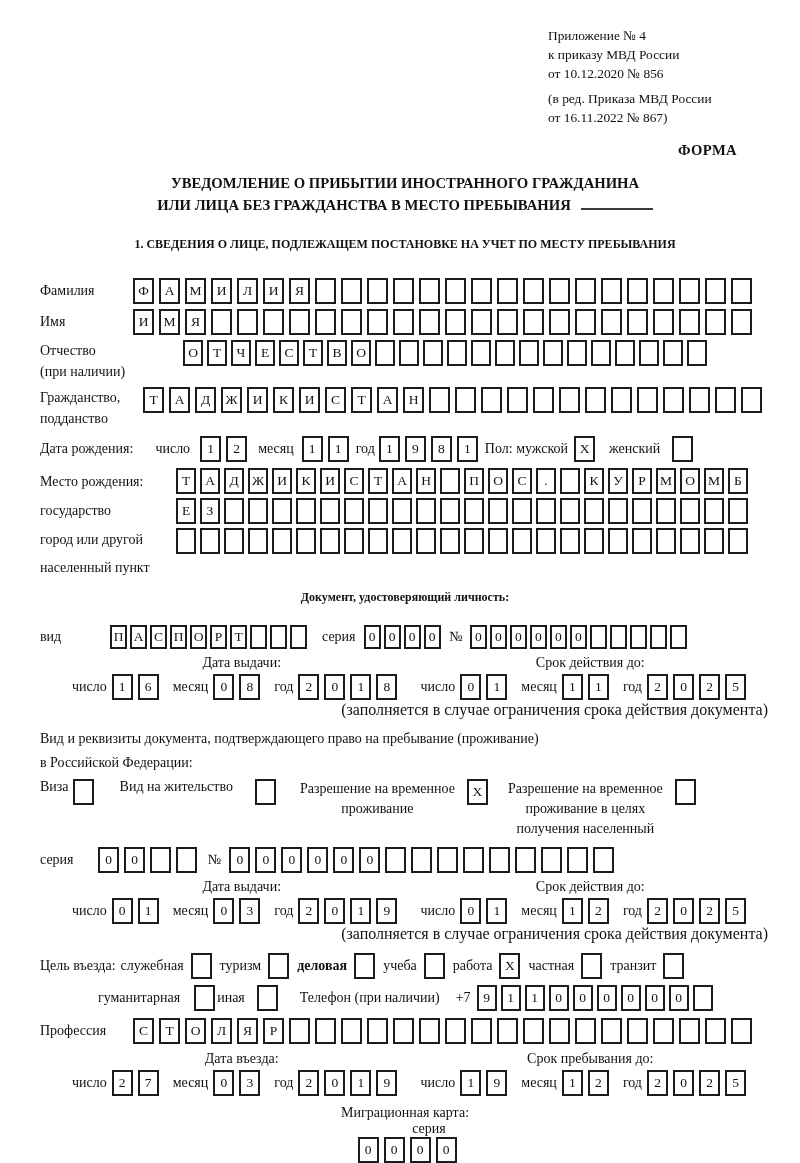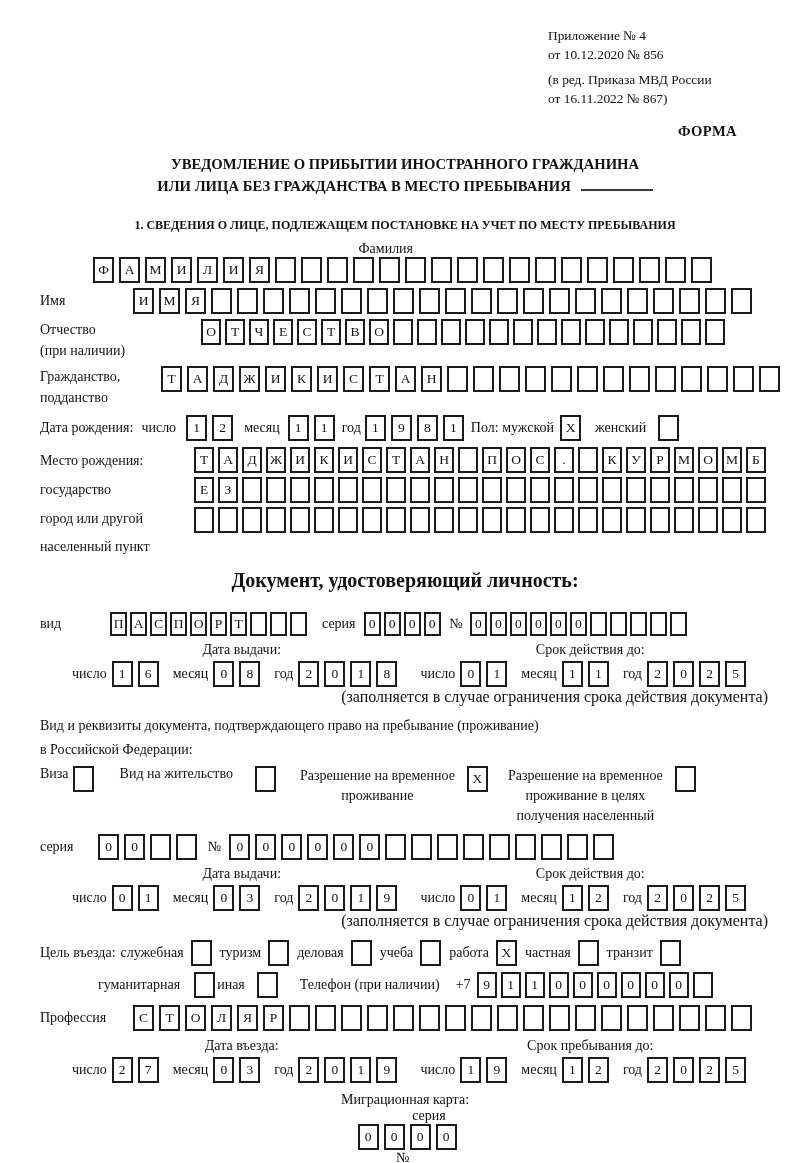--- a/index.html
+++ b/index.html
@@ -11,35 +11,35 @@
     font-size:14px; padding:26px 30px 0 40px; overflow:hidden;
   }
   .appendix { width:222px; margin-left:auto; font-size:13.4px; line-height:1.42; }
   .appendix-gap { height:6px; }
   .forma { text-align:right; font-weight:bold; font-size:14.6px; margin-top:15px; padding-right:33px; letter-spacing:.4px; }
   .title { text-align:center; font-weight:bold; font-size:14.7px; line-height:1.5; margin-top:13px; }
   .title-underline { display:inline-block; width:72px; border-bottom:2.5px solid #3a3a3a; margin-left:10px; vertical-align:baseline; }
   .sec-heading { text-align:center; font-weight:bold; font-size:12px; margin-top:21px; white-space:nowrap; }
 
   .row { display:flex; align-items:center; margin-top:5px; }
-  .row.top { align-items:flex-start;gap:18px; }
+  .row.top { align-items:flex-start; }
   .lbl { flex:none; }
   .lbl2 { flex:none; line-height:1.5; }
   .cells { display:inline-flex; flex:none; }
   .cell {
     flex:none; display:inline-flex; align-items:center; justify-content:center;
     width:21px; height:26px; border:2px solid #1b1b1b; margin-right:5px;
     font-size:13.5px; background:#fff;
   }
   .md .cell, .cell.md { width:20px; height:26px; margin-right:4px; }
   .sm .cell, .cell.sm { width:17px; height:24px; margin-right:3px; }
   .cb { flex:none; display:inline-flex; align-items:center; justify-content:center;
         width:21px; height:26px; border:2px solid #1b1b1b; font-size:13.5px; background:#fff; }
 
-  .doc-heading { text-align:center; font-weight:bold; font-size:20px; margin-top:7px; }
+  .doc-heading { text-align:center; font-weight:bold; font-size:12px; margin-top:7px; }
   .twocol { display:flex; justify-content:space-between; margin-top:6px; padding:0 10px 0 32px; }
   .dgroup { display:inline-block; }
   .subhead { text-align:center; margin-bottom:3px; }
   .dateline { display:flex; align-items:center; }
   .dateline .lbl { margin-right:5px; }
   .dateline .cells { margin-right:9px; }
   .note-row { text-align:right; font-size:16px; margin-top:1px; padding-right:2px; }
 
   .intro { margin-top:8px; line-height:1.7; }
   .opts { display:flex; align-items:flex-start; margin-top:4px; }
@@ -51,36 +51,37 @@
   .legal-labels { width:139px; line-height:1.6; flex:none; }
   .legal-rows .cells { margin-bottom:5px; }
 </style>
 </head>
 <body>
 
 <div class="page">
 
   <div class="appendix">
     <div>Приложение № 4</div>
+    <div>к приказу МВД России</div>
     <div>от 10.12.2020 № 856</div>
     <div class="appendix-gap"></div>
     <div>(в ред. Приказа МВД России</div>
     <div>от 16.11.2022 № 867)</div>
   </div>
 
   <div class="forma">ФОРМА</div>
 
   <div class="title">
     <div>УВЕДОМЛЕНИЕ О ПРИБЫТИИ ИНОСТРАННОГО ГРАЖДАНИНА</div>
     <div><span>ИЛИ ЛИЦА БЕЗ ГРАЖДАНСТВА В МЕСТО ПРЕБЫВАНИЯ</span><span class="title-underline"></span></div>
   </div>
 
   <div class="sec-heading">1. СВЕДЕНИЯ О ЛИЦЕ, ПОДЛЕЖАЩЕМ ПОСТАНОВКЕ НА УЧЕТ ПО МЕСТУ ПРЕБЫВАНИЯ</div>
 
-  <div class="row" style="margin-top:8px;flex-direction:column;">
+  <div class="row" style="margin-top:26px;">
     <span class="lbl" style="width:93px;">Фамилия</span>
     <span class="cells">
         <span class="cell">Ф</span>
         <span class="cell">А</span>
         <span class="cell">М</span>
         <span class="cell">И</span>
         <span class="cell">Л</span>
         <span class="cell">И</span>
         <span class="cell">Я</span>
         <span class="cell"></span>
@@ -191,21 +192,21 @@
         <span class="cell"></span>
         <span class="cell"></span>
         <span class="cell"></span>
         <span class="cell"></span>
         <span class="cell"></span>
         <span class="cell"></span>
       </span>
   </div>
 
   <div class="row" style="margin-top:7px;">
-    <span class="lbl" style="margin-right:8px;">Дата рождения:</span>
+    <span class="lbl" style="margin-right:22px;">Дата рождения:</span>
     <span class="lbl" style="margin-right:10px;">число</span>
     <span class="cells">
         <span class="cell">1</span>
         <span class="cell">2</span>
       </span>
     <span class="lbl" style="margin:0 8px 0 6px;">месяц</span>
     <span class="cells">
         <span class="cell">1</span>
         <span class="cell">1</span>
       </span>
@@ -504,21 +505,21 @@
     </div>
   </div>
   <div class="note-row">(заполняется в случае ограничения срока действия документа)</div>
 
   <div class="purpose-line">
     <span class="lbl">Цель въезда:</span>
     <span class="lbl" style="margin-left:5px;">служебная</span>
     <span class="cb"></span>
     <span class="lbl" style="margin-left:8px;">туризм</span>
     <span class="cb"></span>
-    <span class="lbl" style="margin-left:8px;">деловая</span>
+    <span class="lbl" style="margin-left:8px;font-weight:bold;">деловая</span>
     <span class="cb"></span>
     <span class="lbl" style="margin-left:8px;">учеба</span>
     <span class="cb"></span>
     <span class="lbl" style="margin-left:8px;">работа</span>
     <span class="cb">X</span>
     <span class="lbl" style="margin-left:8px;text-align:center;">частная</span>
     <span class="cb"></span>
     <span class="lbl" style="margin-left:8px;">транзит</span>
     <span class="cb"></span>
   </div>

